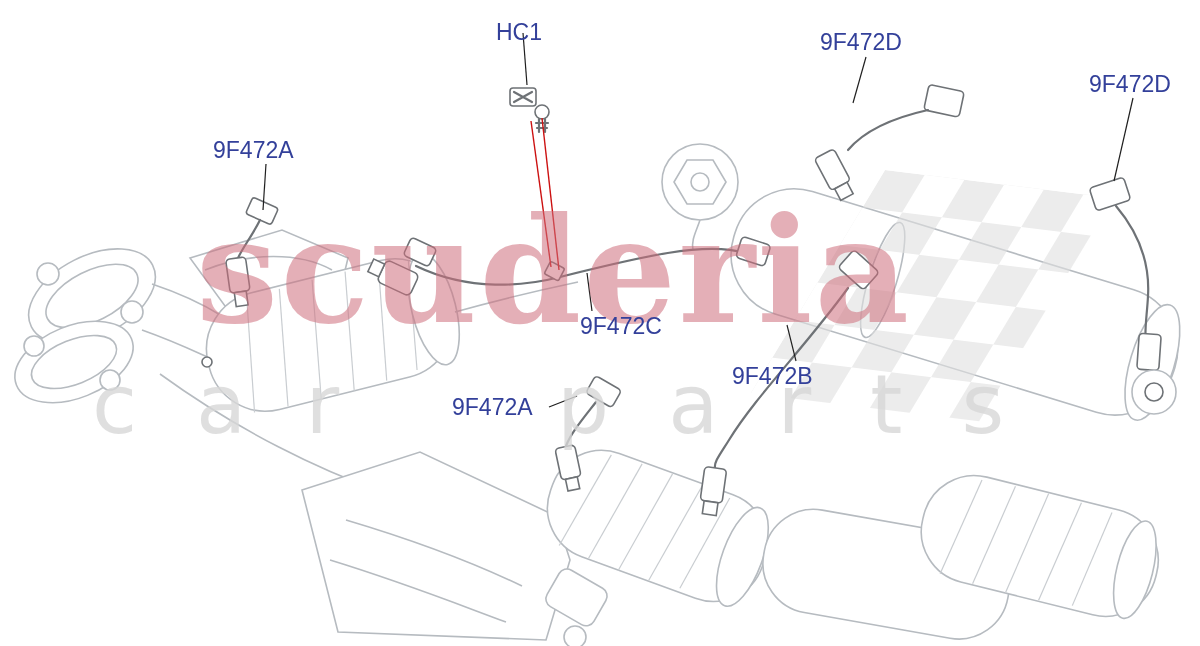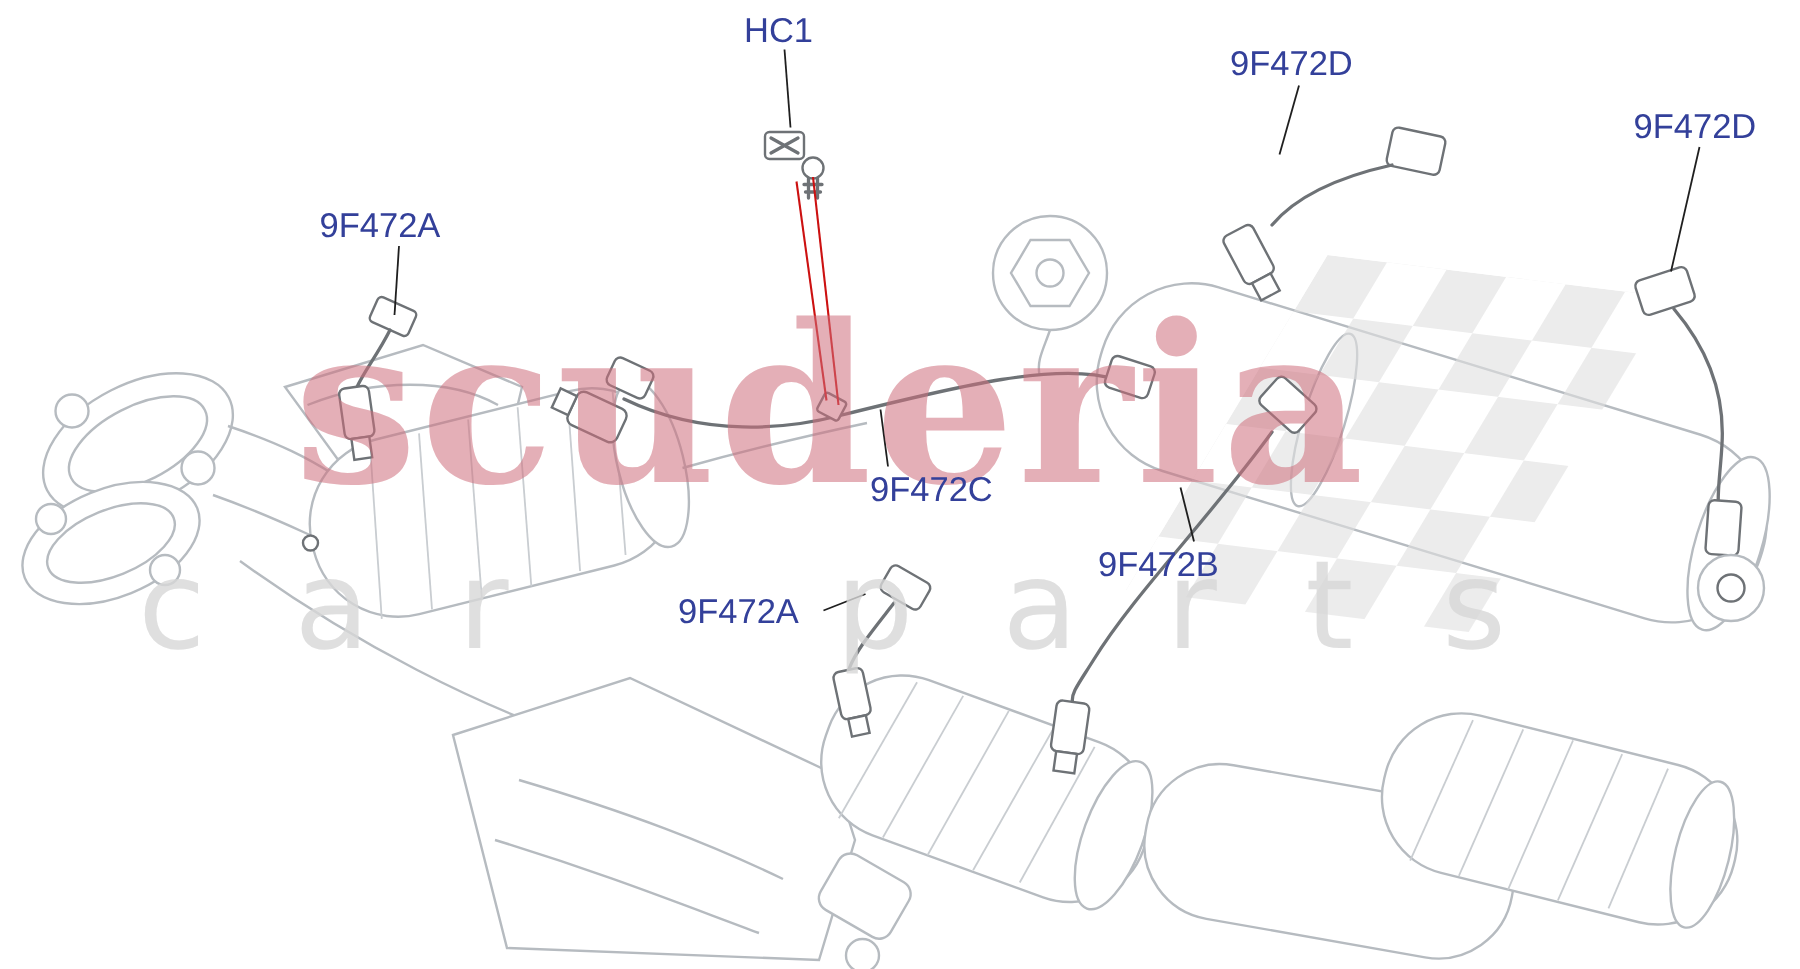--- a/index.html
+++ b/index.html
@@ -232,21 +232,21 @@
       <line class="leader" x1="796" y1="361" x2="787" y2="325"></line>
       <line class="leader" x1="549" y1="407" x2="577" y2="396"></line>
       <line class="leader-red" x1="531" y1="121" x2="551" y2="267"></line>
       <line class="leader-red" x1="542" y1="118" x2="559" y2="270"></line>
     </g>
   </svg>
 
   <div class="wm-sub">car parts</div>
   <div class="wm-brand">scuderia</div>
 
-  <div class="part-label" style="left:496px;  top:8px;">HC1</div>
+  <div class="part-label" style="left:496px;  top:20px;">HC1</div>
   <div class="part-label" style="left:820px;  top:30px;">9F472D</div>
   <div class="part-label" style="left:1089px; top:72px;">9F472D</div>
   <div class="part-label" style="left:213px;  top:138px;">9F472A</div>
   <div class="part-label" style="left:580px;  top:314px;">9F472C</div>
   <div class="part-label" style="left:732px;  top:364px;">9F472B</div>
   <div class="part-label" style="left:452px;  top:395px;">9F472A</div>
 
 </div>
 
 </body></html>

